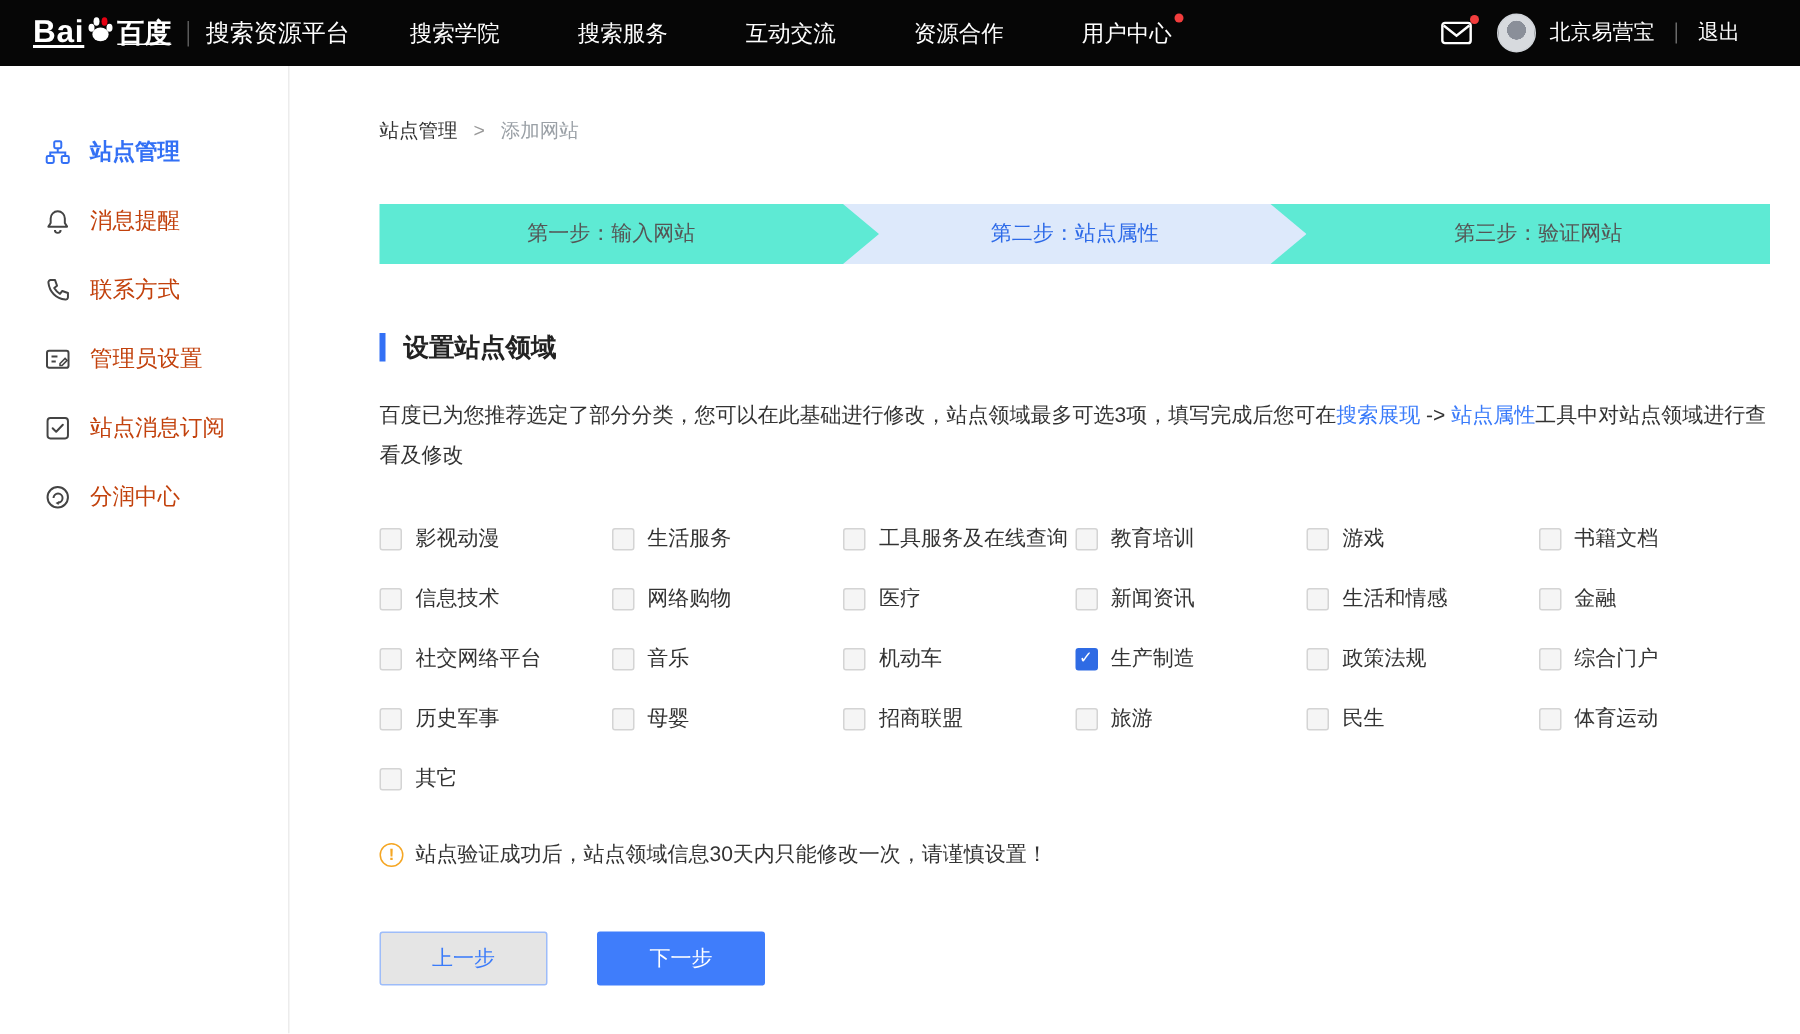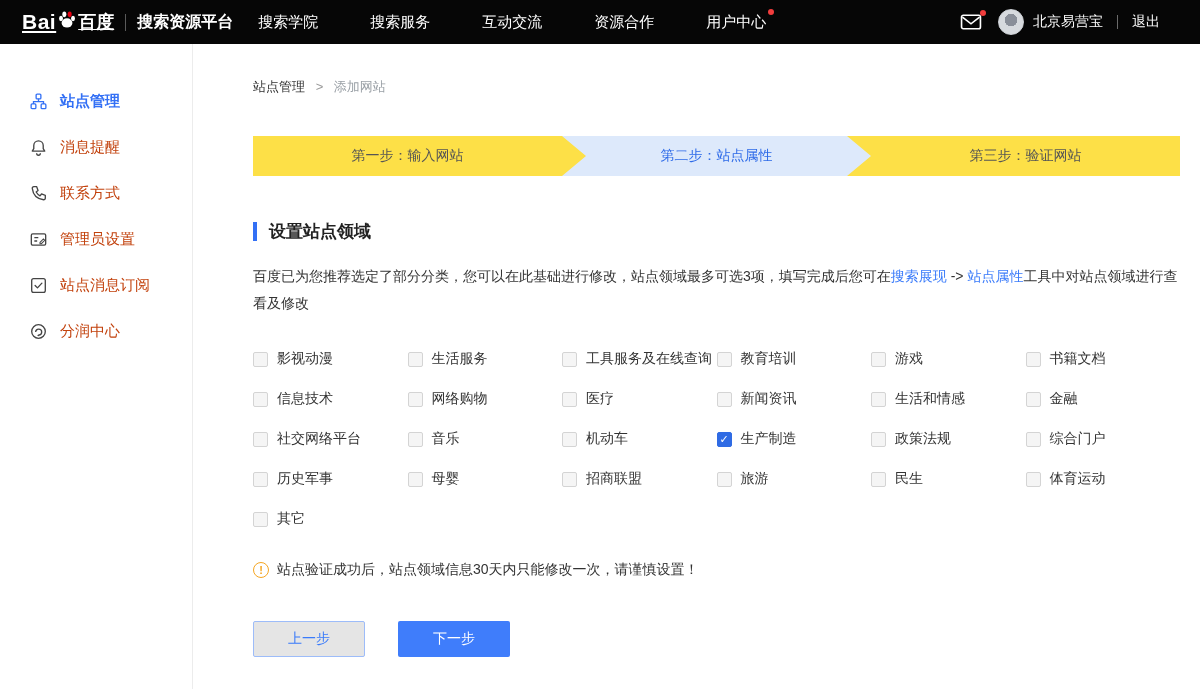--- a/index.html
+++ b/index.html
@@ -7,22 +7,22 @@
     font-family:"Liberation Sans","DejaVu Sans",sans-serif; }
 
   
   .topbar { height:44px; background:#060606; display:flex; align-items:center;
     padding-left:22px; color:#fff; }
   .logo { display:flex; align-items:center; cursor:pointer;text-decoration:underline; }
   .logo-bai { font-size:21px; font-weight:700; letter-spacing:0.5px; }
   .paw { display:inline-flex; margin:0 1px; position:relative; top:-2px; }
   .logo-du { font-size:18px; font-weight:700; }
   .logo-divider { width:1px; height:17px; background:#5a5a5a; margin:0 11px; }
-  .platform { font-size:16px; color:#fff;font-weight:bold; }
-  .topnav { display:flex; margin-left:25px; }
+  .platform { font-size:16px; color:#fff; }
+  .topnav { display:flex; margin-left:40px; }
   .topnav-item { position:relative; color:#fff; font-size:15px; text-decoration:none;
     margin-right:52px; cursor:pointer; }
   .dot { position:absolute; width:6px; height:6px; border-radius:50%; background:#f23d3d; }
   .topnav-item .dot { top:-4px; right:-8px; }
   .top-right { margin-left:auto; display:flex; align-items:center; padding-right:40px; }
   .mail { position:relative; display:inline-flex; cursor:pointer; margin-right:16px; }
   .mail .dot { top:-3px; right:-4px; }
   .avatar { width:26px; height:26px; border-radius:50%; cursor:pointer; margin-right:9px;
     background:radial-gradient(circle at 50% 42%, #8a8f99 0 34%, #d7dade 35% 100%);
     border:1px solid #cfd3d8; }
@@ -40,21 +40,21 @@
   .side-item.active .sicon { color:#3370f5; }
 
   .main { flex:1; padding:34px 20px 0 60px; }
 
   
   .crumbs { font-size:13px; color:#333; }
   .crumb-sep { color:#999; margin:0 7px; }
   .crumb-current { color:#9aa0a6; }
 
   
-  .steps { margin-top:40px; height:40px; background:#fde047; display:flex; }
+  .steps { margin-top:40px; height:40px; background:#5eead4; display:flex; }
   .step { flex:1; display:flex; align-items:center; justify-content:center;
     font-size:14px; color:#555; }
   .step.active { background:#dde9fb; color:#2d6ae8;
     clip-path:polygon(0 0, calc(100% - 24px) 0, 100% 50%, calc(100% - 24px) 100%, 0 100%, 24px 50%); }
 
   
   .section-title { margin-top:46px; font-size:17px; font-weight:700; color:#222;
     border-left:4px solid #3370f5; padding-left:12px; line-height:19px; }
   .desc { margin-top:22px; font-size:14px; color:#333; line-height:27px; }
   .desc a { color:#3a7bfa; text-decoration:none; cursor:pointer; }

